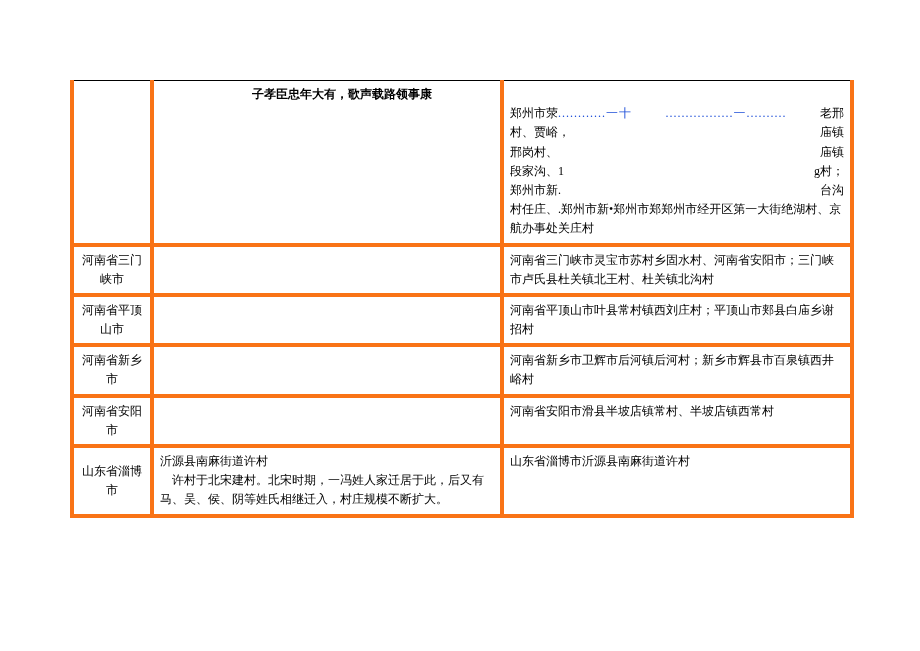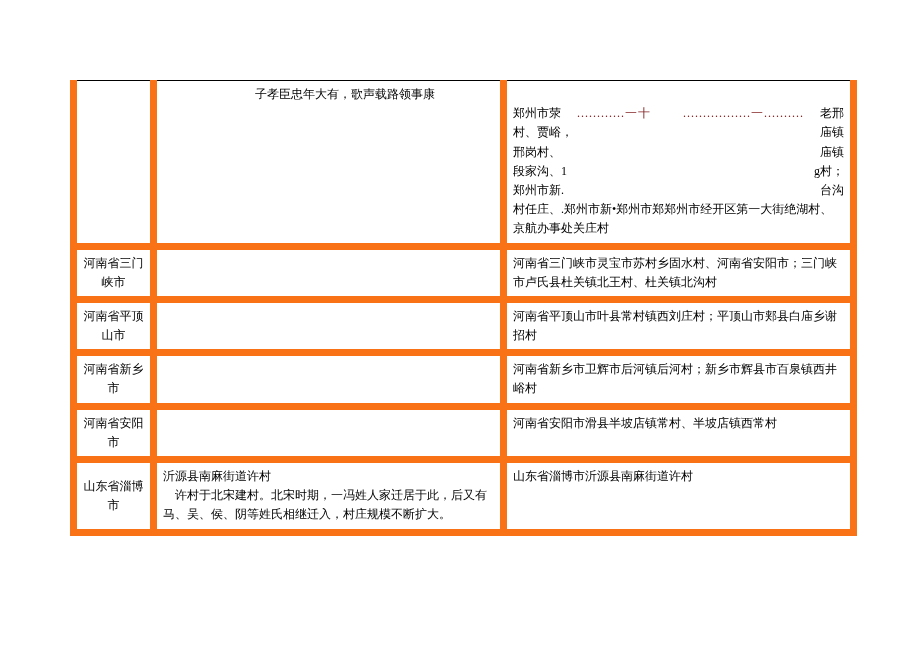--- a/index.html
+++ b/index.html
@@ -13,58 +13,58 @@
       font-size: 12px;
       color: #000;
       padding: 80px 70px 40px 70px;
     }
     table {
       border-collapse: collapse;
       width: 100%;
       table-layout: fixed;
     }
     td {
-      border: 7px solid #f97316;
+      border: 4px solid #f97316;
       padding: 4px 6px;
       vertical-align: top;
       line-height: 1.6;
       word-break: break-all;
     }
     col.c1 { width: 80px; }
     col.c2 { width: 350px; }
     col.c3 { width: 350px; }
     .center-text {
       text-align: center;
       vertical-align: middle;
     }
     .poem-indent {
       padding-left: 92px;
     }
     .gap-line {
       display: flex;
       width: 100%;
     }
     .gap-left { flex: 0 0 auto; white-space: nowrap; }
-    .gap-fill { flex: 1 1 auto; overflow: hidden; text-align: center; letter-spacing: 1px; color: #7f1d1d; }
+    .gap-fill { flex: 1 1 auto; overflow: hidden; letter-spacing: 1px; color: #1d4ed8; }
     .gap-right { flex: 0 0 auto; white-space: nowrap; text-align: center; }
   </style>
 </head>
 <body>
 
 <table>
   <colgroup>
     <col class="c1">
       <col class="c2">
       <col class="c3">
   </colgroup>
   <tbody>
 
     <tr>
       <td style="border-top:1px solid #000;"></td>
-      <td style="border-top:1px solid #000;">
+      <td style="border-top:1px solid #000;font-weight:bold;">
         <div class="poem-indent">子孝臣忠年大有，歌声载路领事康</div>
       </td>
       <td style="border-top:1px solid #000;">
         <div style="height:1.6em;"></div>
         <div class="gap-line">
           <span class="gap-left">郑州市荥</span>
           <span class="gap-fill">............一十</span>
           <span class="gap-fill">.................一..........</span>
           <span class="gap-right">老邢</span>
         </div>

